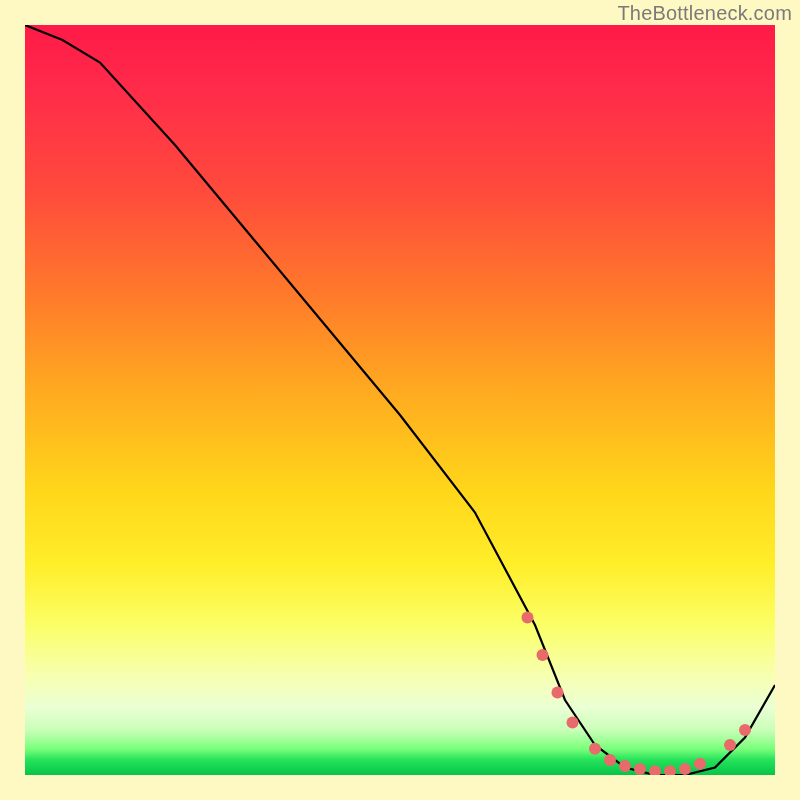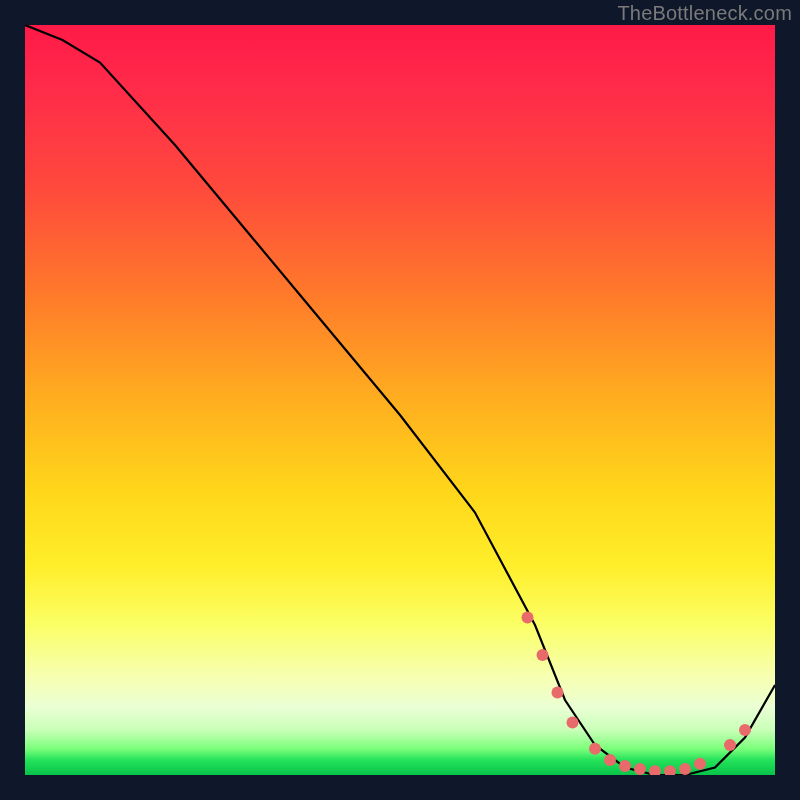--- a/index.html
+++ b/index.html
@@ -10,21 +10,21 @@
     background: #000;
     overflow: hidden;
     font-family: Arial, Helvetica, sans-serif;
   }
   .frame {
     position: absolute;
     top: 0;
     left: 0;
     width: 800px;
     height: 800px;
-    background: #0f172a;
+    background: #fef9c3;
   }
   .plot-area {
     position: absolute;
     top: 25px;
     left: 25px;
     width: 750px;
     height: 750px;
     
     background: linear-gradient(
       to bottom,

